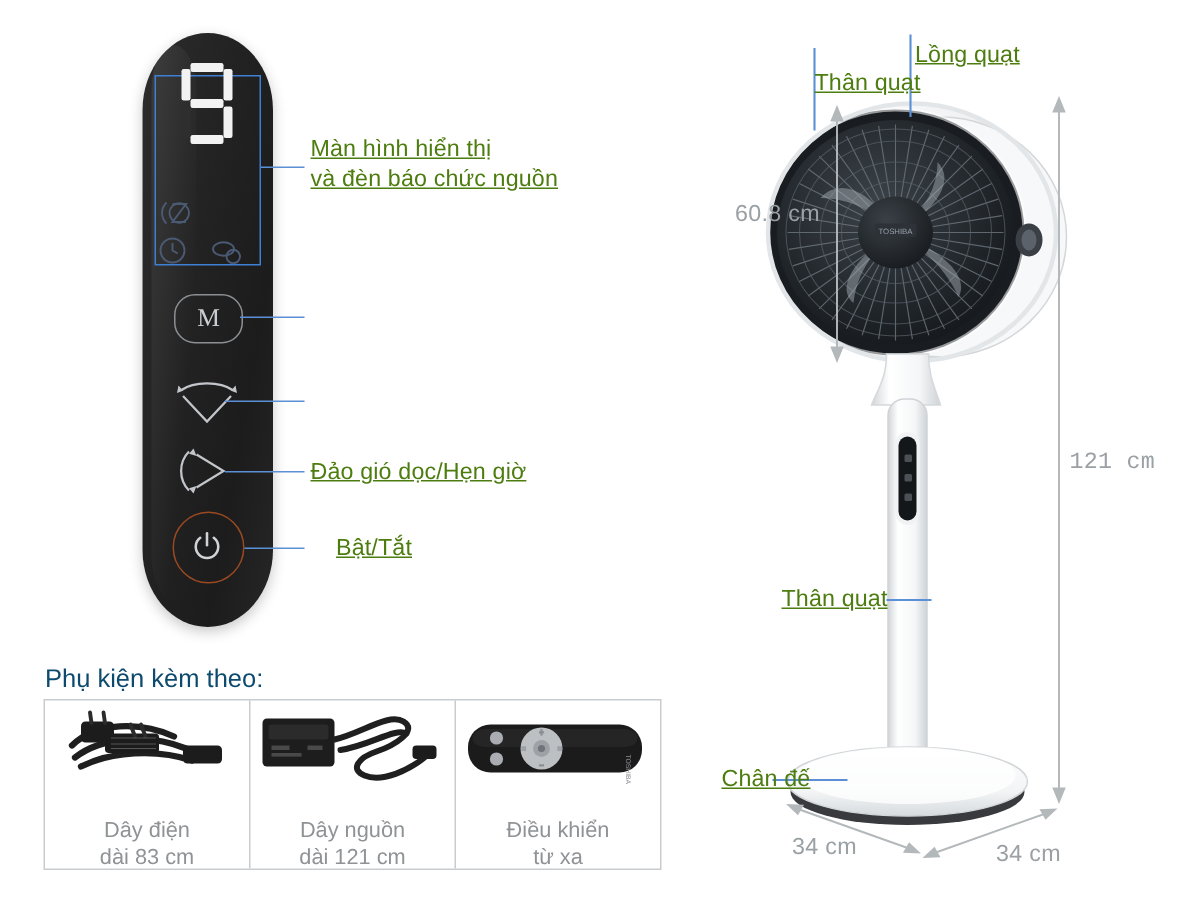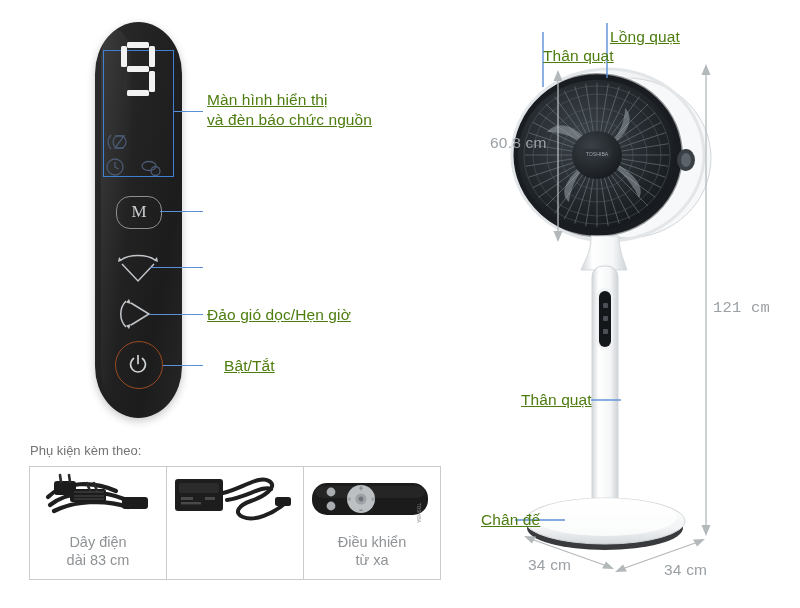--- a/index.html
+++ b/index.html
@@ -64,34 +64,34 @@
     left:115px;top:341px;width:46px;height:46px;border-radius:50%;
     border:1.7px solid #9a4a22;
   }
   .power-glyph{
     left:126px;top:352px;width:24px;height:24px;color:#cfd3d6;
     font-size:21px;line-height:24px;text-align:center;
   }
   .osc-icon{position:absolute;width:46px;height:34px;}
 
   
-  .acc-title{left:30px;top:443px;font-size:13px;color:#737373;}
+  .acc-title{left:30px;top:443px;font-size:17px;color:#0c4a6e;}
   .acc-box{
     left:29px;top:466px;width:412px;height:114px;
     border:1.2px solid #c9ccce;box-sizing:border-box;display:flex;
   }
   .acc-cell{
     flex:1 1 0;display:flex;flex-direction:column;align-items:center;
     justify-content:flex-start;box-sizing:border-box;position:relative;
   }
   .acc-cell + .acc-cell{border-left:1.2px solid #c9ccce;}
   .acc-art{width:100%;height:62px;position:relative;}
   .acc-cap{
     font-size:14.5px;line-height:18px;color:#8f9396;text-align:center;
-    white-space:pre-line;margin-top:4px;
+    white-space:pre-line;margin-top:16px;
   }
 
   
   .cable-svg,.fan-svg{display:block;}
 
   
   .fan-wrap{left:455px;top:8px;width:345px;height:592px;}
 
   .arrow-line{stroke:#b3b8bb;stroke-width:1.3;fill:none;}
   .arrow-head{fill:#b3b8bb;}
@@ -228,20 +228,22 @@
             <rect x="14" y="35" width="20" height="2.4"></rect>
             <rect x="38" y="30" width="10" height="3"></rect>
           </g>
           <g stroke="#1f1f1f" stroke-width="4" fill="none" stroke-linecap="round">
             <path d="M56 26 C74 22 92 8 102 14 C112 20 96 30 84 34 C72 38 66 46 76 50 C88 55 106 46 116 38"></path>
             <path d="M60 33 C80 30 96 18 104 22"></path>
           </g>
           <rect x="108" y="30" width="16" height="9" rx="2.5" fill="#1c1c1c"></rect>
         </svg>
       </div>
+      <div class="acc-cap">Dây nguồn
+dài 121 cm</div>
     </div>
 
     <div class="acc-cell">
       <div class="acc-art">
         <svg class="cable-svg" width="132" height="62" viewBox="0 0 132 62">
           <rect x="8" y="16" width="116" height="32" rx="15" fill="#1b1b1b"></rect>
           <rect x="11" y="19" width="110" height="12" rx="8" fill="#2a2a2a" opacity=".7"></rect>
           <circle cx="27" cy="25" r="4.4" fill="#a9adb1"></circle>
           <circle cx="27" cy="39" r="4.4" fill="#a9adb1"></circle>
           <circle cx="57" cy="32" r="14" fill="#bcc0c3"></circle>

